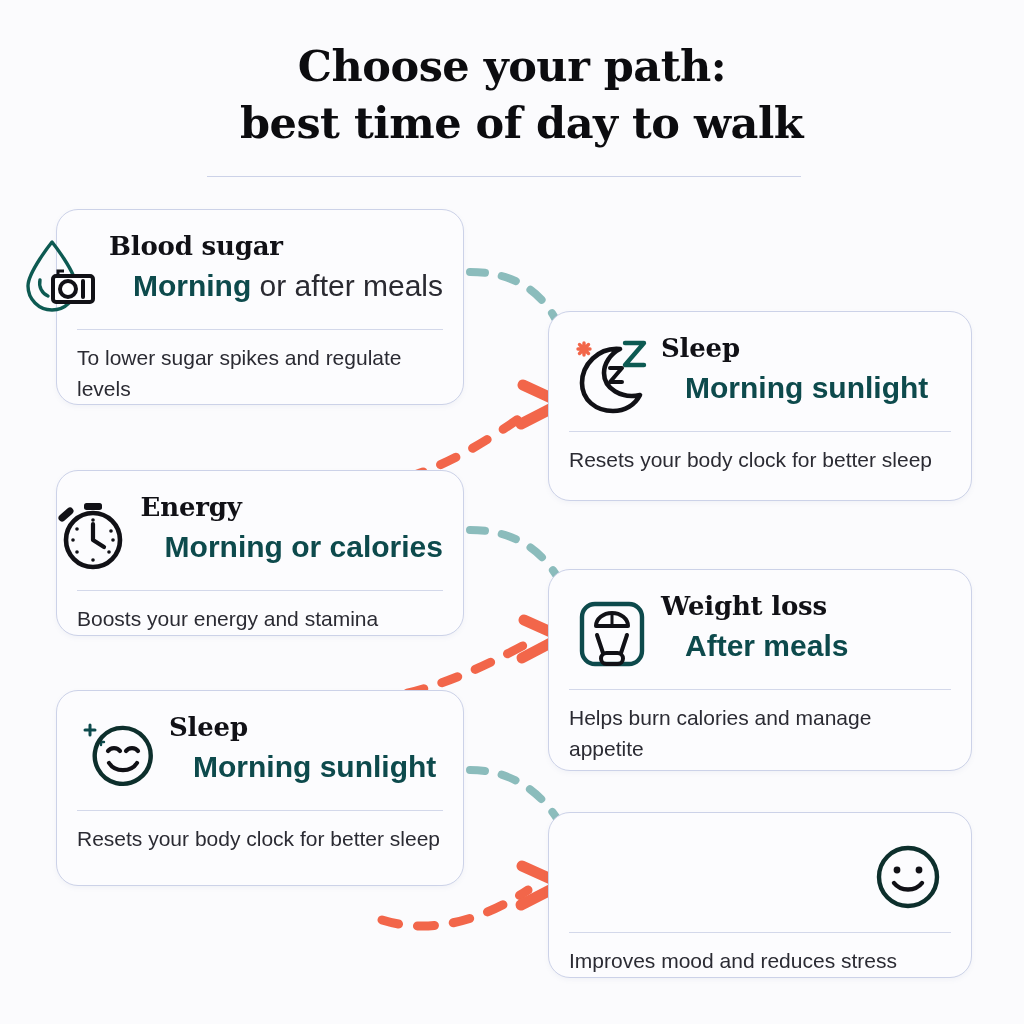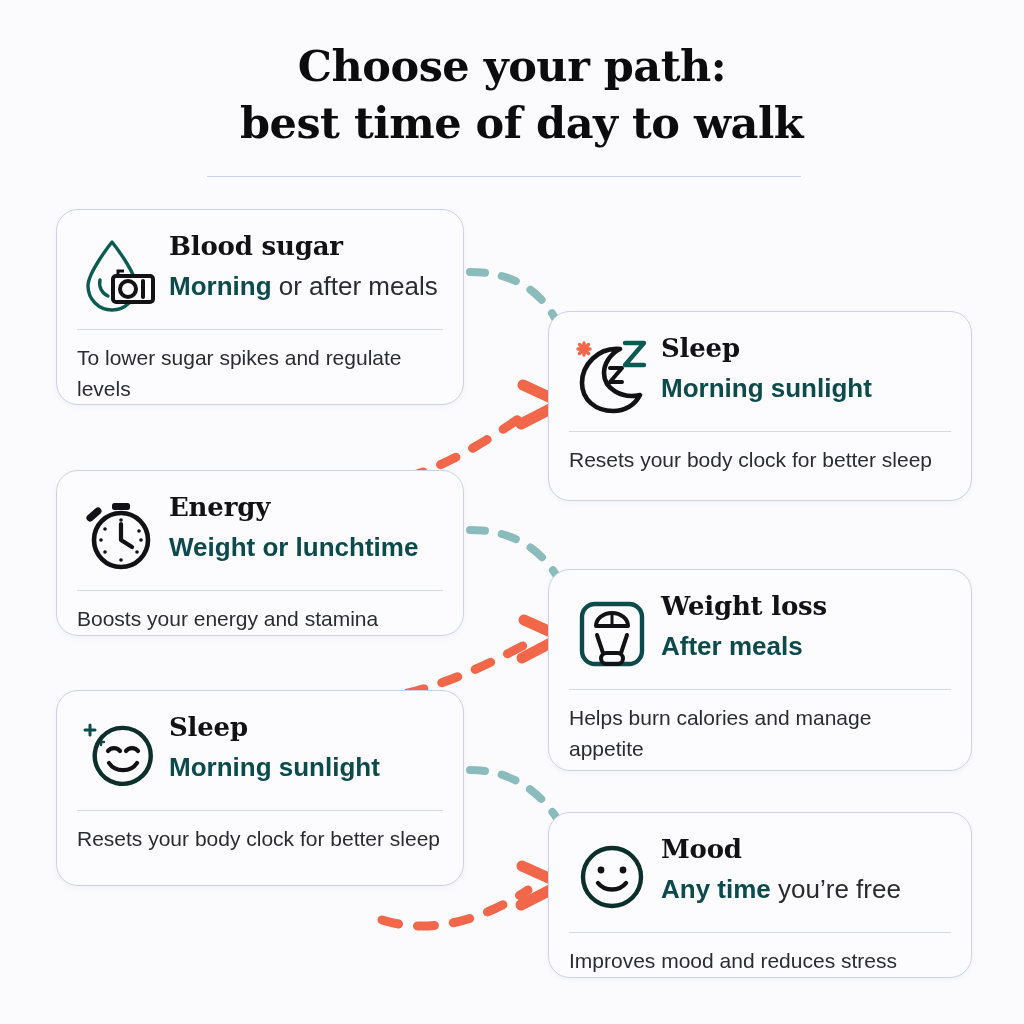--- a/index.html
+++ b/index.html
@@ -96,25 +96,26 @@
   }
   .card-title {
     font-family: "DejaVu Serif", "Liberation Serif", serif;
     font-weight: bold;
     font-size: 26px;
     line-height: 32px;
     color: #111116;
     letter-spacing: -0.2px;
   }
   .card-when {
-    font-size: 26px;
+    font-size: 30px;
     line-height: 30px;
     color: #2a2a31;
     margin-top: 9px;
     white-space: nowrap;
+    margin-left: 24px;
   }
   .card-when .accent {
     color: #0d4a4c;
     font-weight: bold;
   }
   .card-divider {
     height: 1px;
     background: #d3d8ea;
     margin: 13px 20px 0 20px;
   }
@@ -218,21 +219,21 @@
           <circle cx="60" cy="42" r="1.8" fill="#111116"></circle>
           <circle cx="56" cy="54" r="1.8" fill="#111116"></circle>
           <circle cx="40" cy="62" r="1.8" fill="#111116"></circle>
           <circle cx="24" cy="54" r="1.8" fill="#111116"></circle>
           <circle cx="20" cy="42" r="1.8" fill="#111116"></circle>
           <circle cx="24" cy="31" r="1.8" fill="#111116"></circle>
         </svg>
       </div>
       <div class="card-head">
         <div class="card-title">Energy</div>
-        <div class="card-when"><span class="accent">Weight or lunchtime</span><span></span></div>
+        <div class="card-when"><span class="accent">Morning or calories</span><span></span></div>
       </div>
     </div>
     <div class="card-divider"></div>
     <div class="card-desc nowrap">Boosts your energy and stamina</div>
   </div>
 
   <div class="card" id="card-weight-loss">
     <div class="card-top">
       <div class="card-icon">
         <svg width="76" height="76" viewBox="0 0 76 76">
@@ -277,22 +278,18 @@
   <div class="card" id="card-mood">
     <div class="card-top">
       <div class="card-icon">
         <svg width="76" height="74" viewBox="0 0 76 74">
           <circle cx="38" cy="37" r="29" fill="none" stroke="#0d2f2c" stroke-width="4.4"></circle>
           <circle cx="27" cy="30" r="3.4" fill="#111116"></circle>
           <circle cx="49" cy="30" r="3.4" fill="#111116"></circle>
           <path d="M24 43 a17 15 0 0 0 28 0" fill="none" stroke="#111116" stroke-width="4.4" stroke-linecap="round"></path>
         </svg>
       </div>
-      <div class="card-head">
-        <div class="card-title">Mood</div>
-        <div class="card-when"><span class="accent">Any time</span><span> you’re free</span></div>
-      </div>
     </div>
     <div class="card-divider"></div>
     <div class="card-desc nowrap">Improves mood and reduces stress</div>
   </div>
 
 </div>
 
 </body></html>

